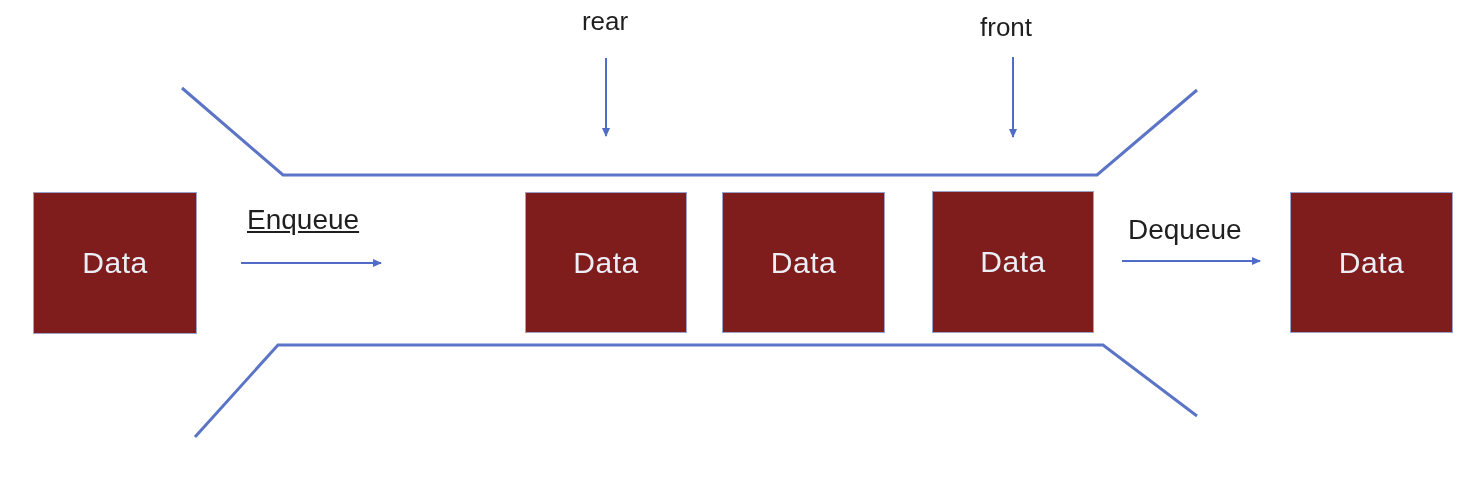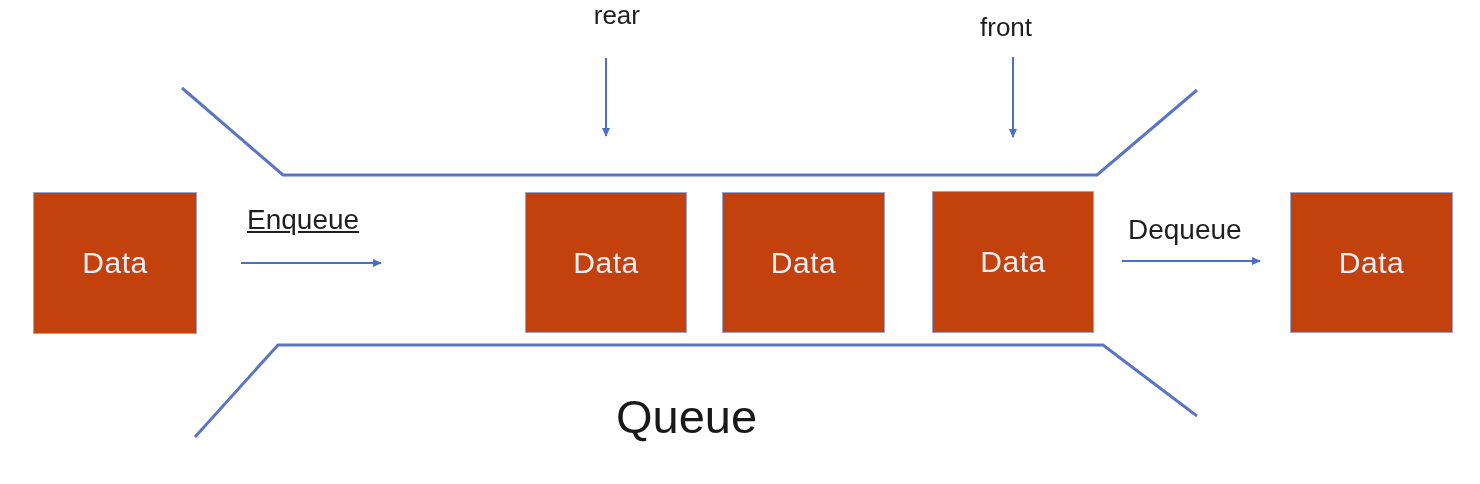--- a/index.html
+++ b/index.html
@@ -17,41 +17,41 @@
   }
   .lines {
     position: absolute;
     left: 0;
     top: 0;
     width: 1480px;
     height: 484px;
   }
   .box {
     position: absolute;
-    background: #c2410c;
+    background: #7f1d1d;
     border: 1px solid #9aa3c9;
     box-sizing: border-box;
     display: flex;
     align-items: center;
     justify-content: center;
     color: #eceef6;
     font-size: 30px;
     letter-spacing: 0.5px;
   }
   .box-1 { left: 33px;   top: 192px; width: 164px; height: 142px; }
   .box-2 { left: 525px;  top: 192px; width: 162px; height: 141px; }
   .box-3 { left: 722px;  top: 192px; width: 163px; height: 141px; }
   .box-4 { left: 932px;  top: 191px; width: 162px; height: 142px; }
   .box-5 { left: 1290px; top: 192px; width: 163px; height: 141px; }
   .label {
     position: absolute;
     color: #1f1f1f;
     white-space: nowrap;
   }
-  .label-rear    { left: 570px;  top: 0;  width: 70px;  text-align: right; font-size: 26px; }
+  .label-rear    { left: 570px;  top: 6px;  width: 70px;  text-align: center; font-size: 26px; }
   .label-front   { left: 980px;  top: 12px;  width: 75px;  text-align: left; font-size: 26px; }
   .label-enqueue { left: 247px;  top: 204px; font-size: 28px; text-decoration: underline; }
   .label-dequeue { left: 1128px; top: 199px; font-size: 28px; margin-top: 15px; }
   .title {
     position: absolute;
     left: 616px;
     top: 389px;
     font-size: 47px;
     color: #191919;
   }
@@ -96,15 +96,14 @@
   <div class="box box-3">
     <span>Data</span>
   </div>
   <div class="box box-4">
     <span>Data</span>
   </div>
   <div class="box box-5">
     <span>Data</span>
   </div>
 
-  <div class="title">Queue</div>
 
 </div>
 
 </body></html>

